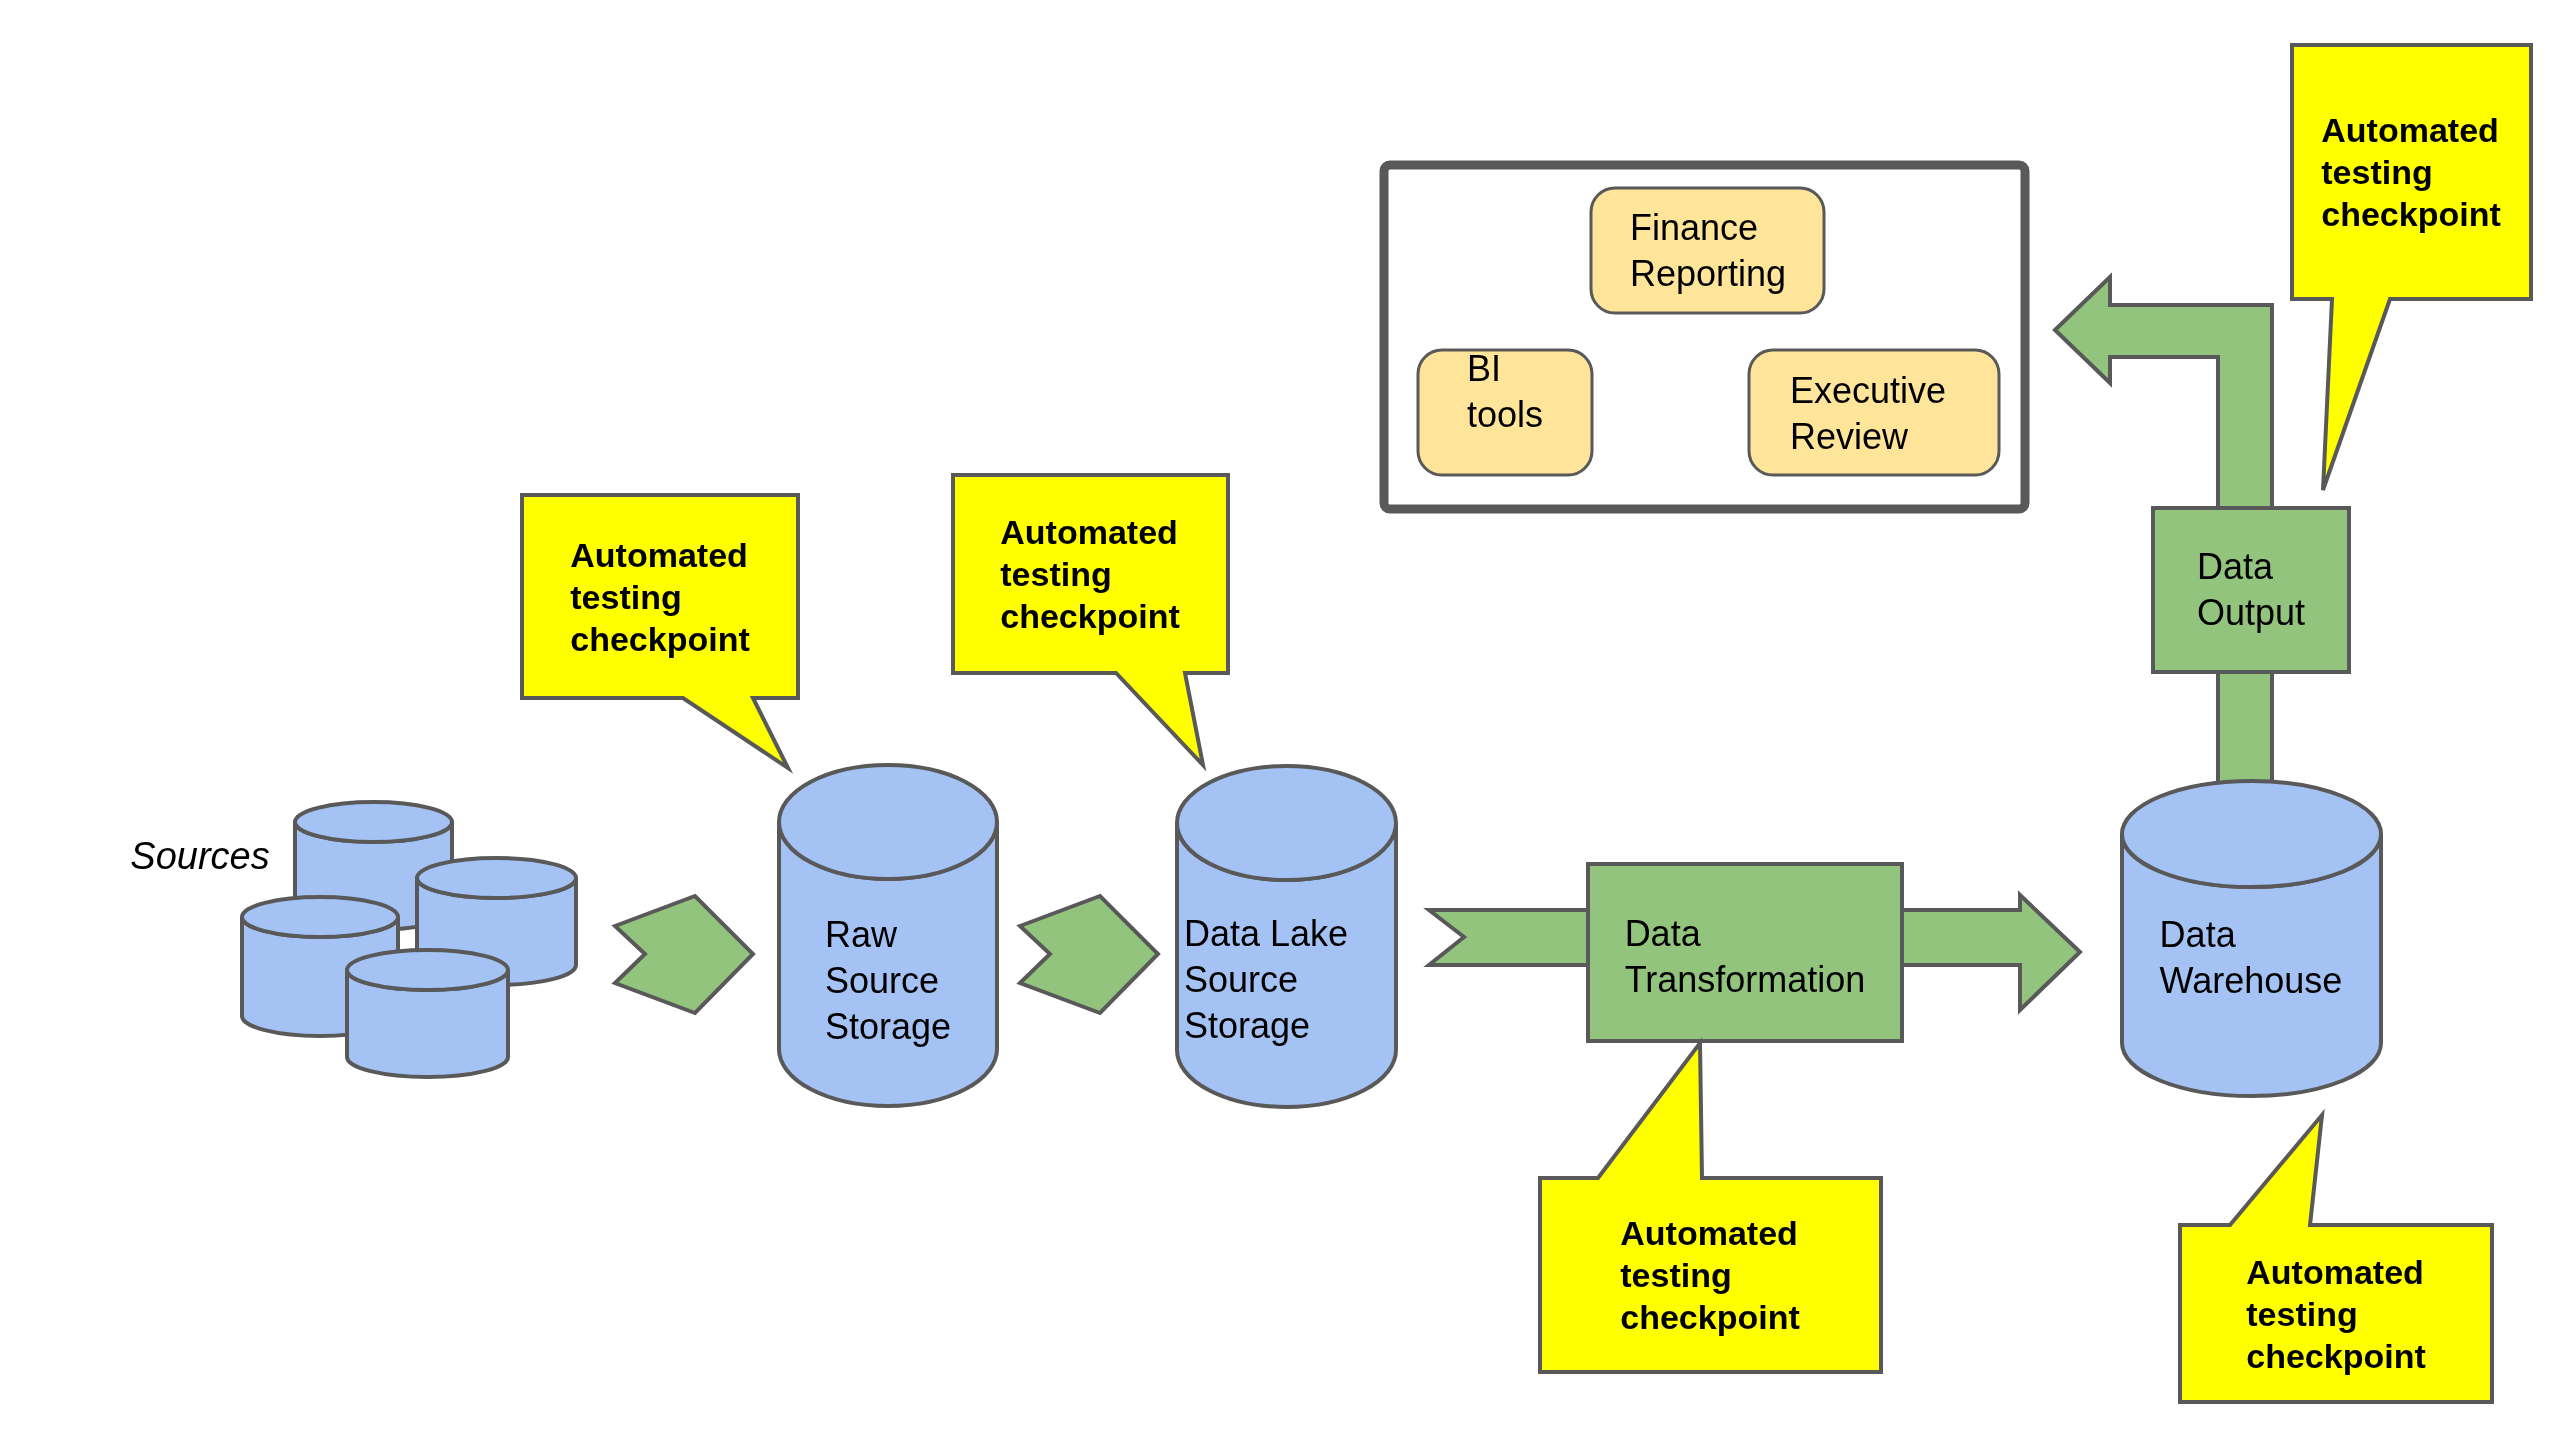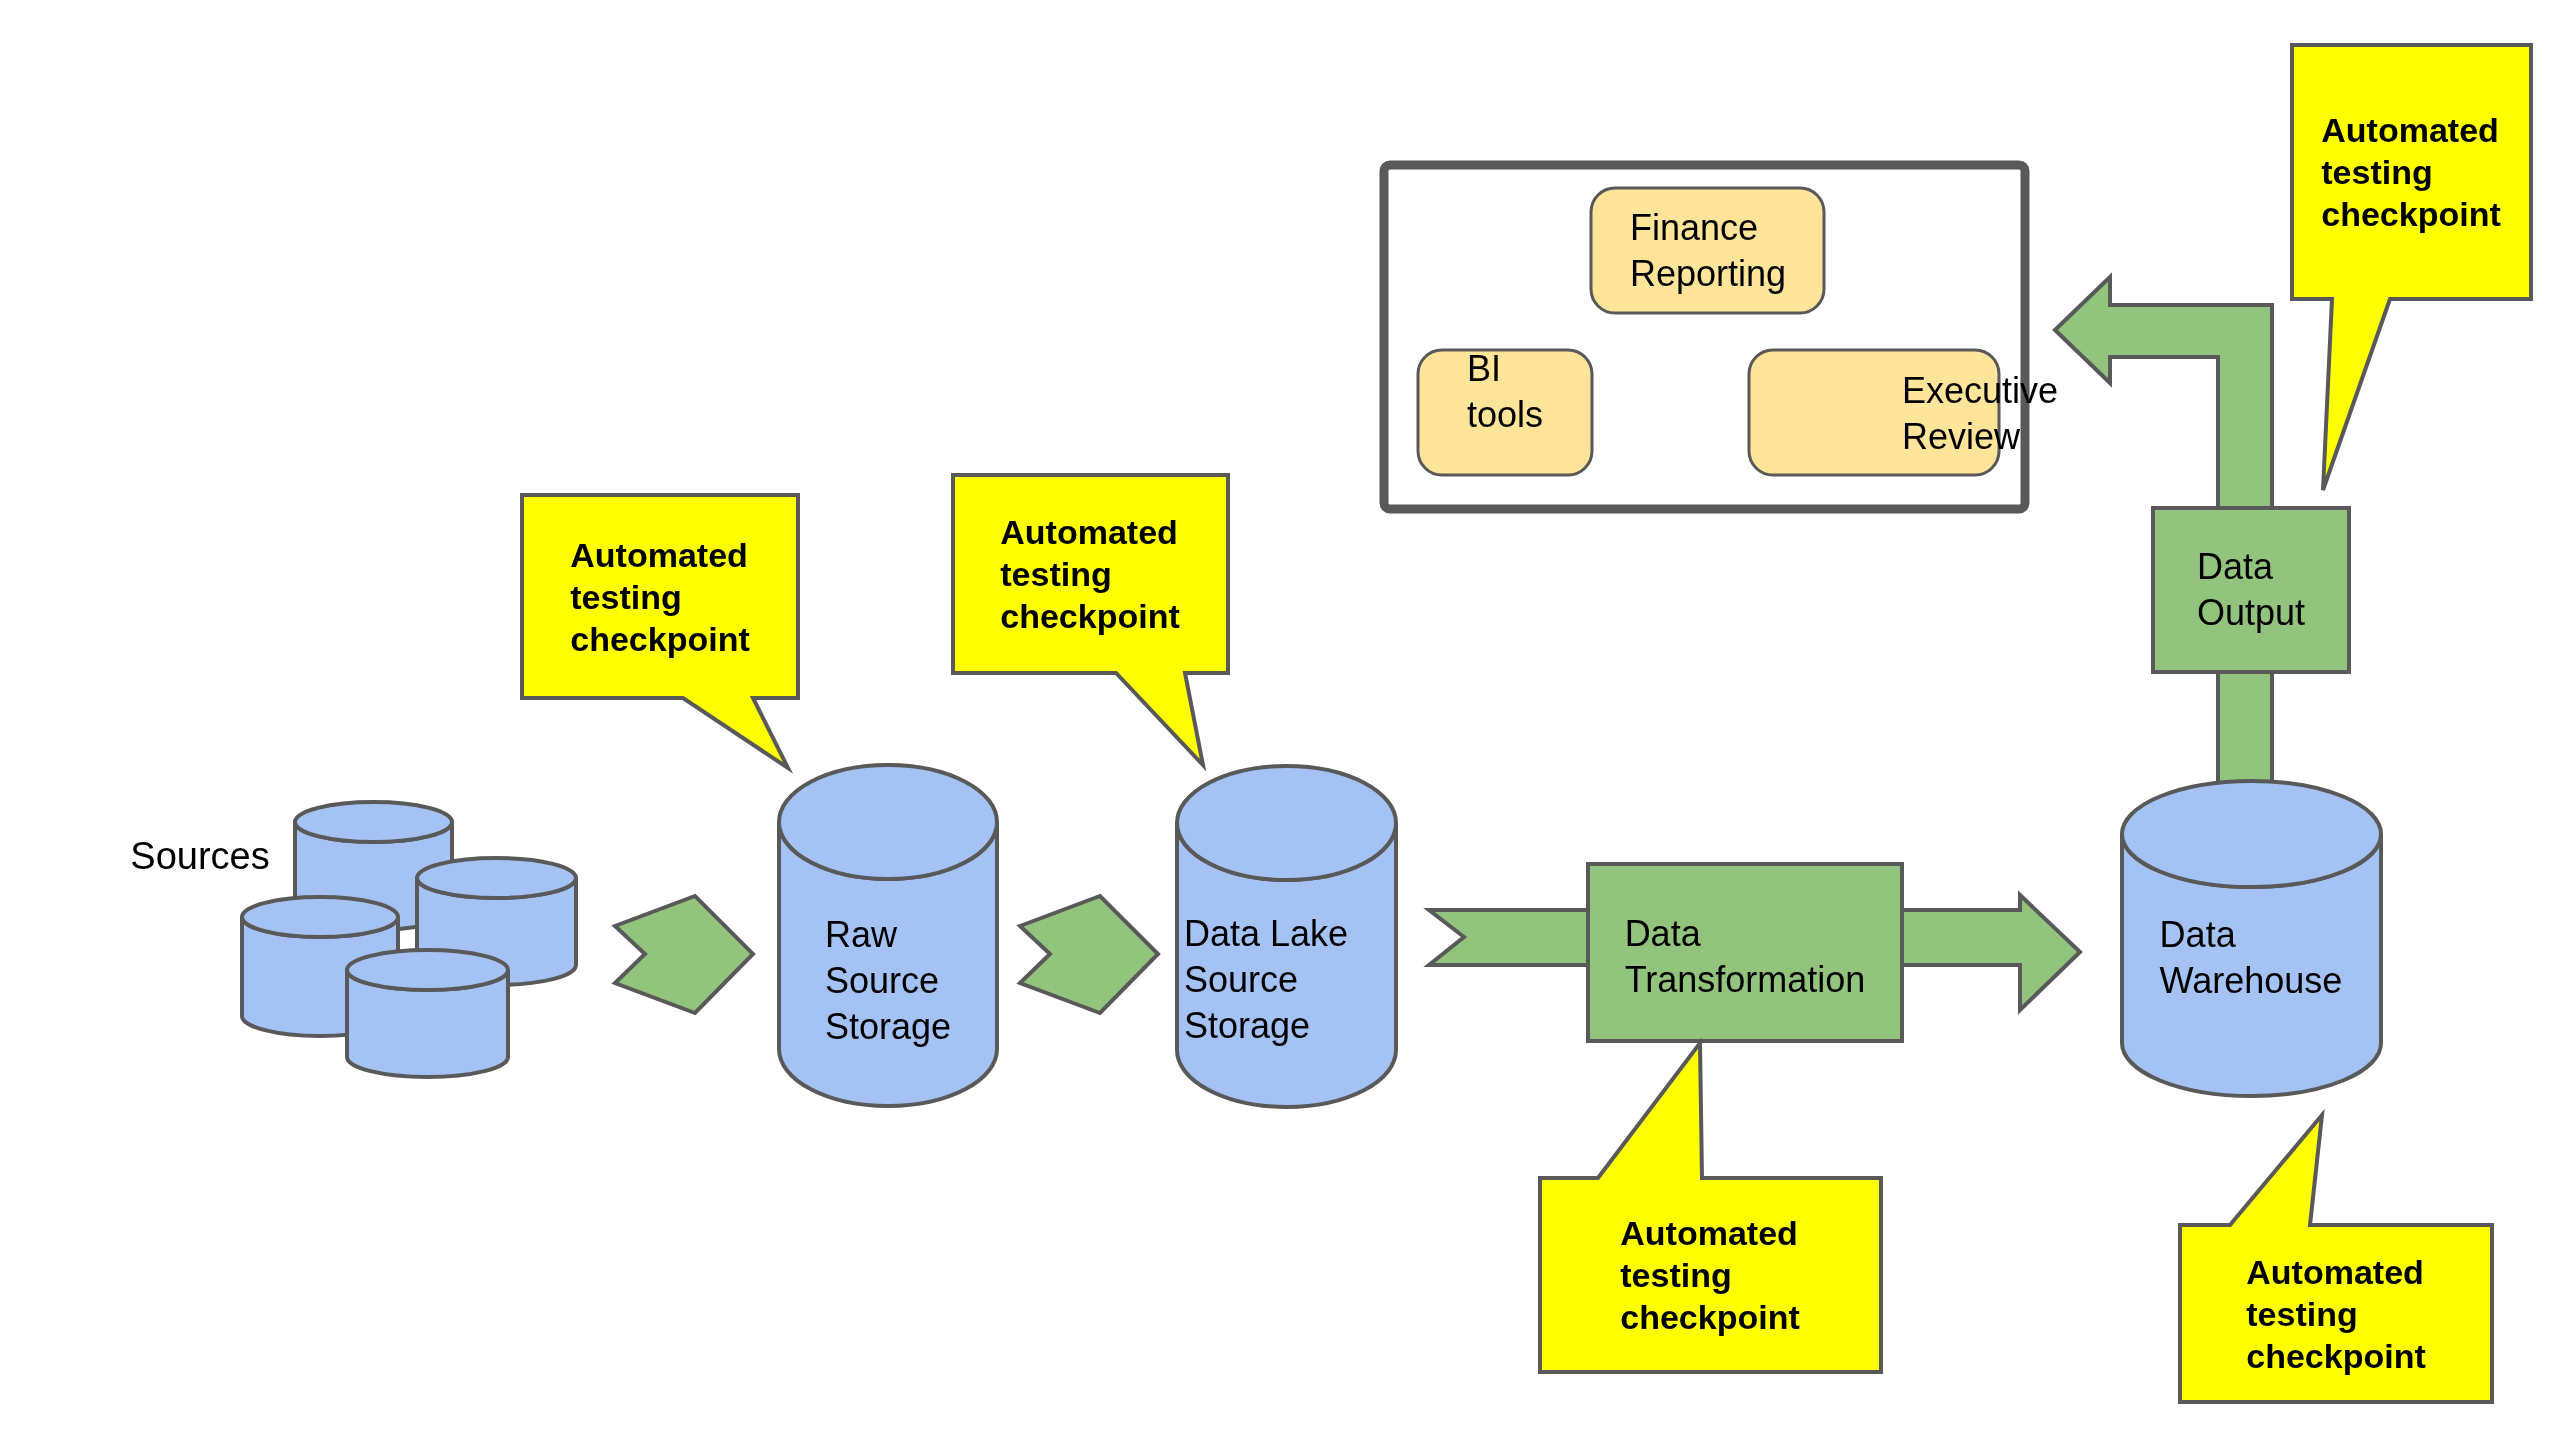--- a/index.html
+++ b/index.html
@@ -23,21 +23,21 @@
   #shape-layer{position:absolute;left:0;top:0;}
   .lbl{
     position:absolute;
     transform:translate(-50%,-50%);
     text-align:left;
     white-space:pre-line;
     color:var(--text-black);
   }
   .node-lbl{font-size:36px;line-height:46px;}
   .callout-lbl{font-size:34px;line-height:42px;font-weight:bold;}
-  .sources-lbl{font-size:38px;line-height:44px;}
+  .sources-lbl{font-size:38px;font-style:italic;line-height:44px;}
   svg .green{fill:var(--process-green);stroke:var(--stroke-gray);stroke-width:4;}
   svg .blue{fill:var(--cylinder-blue);stroke:var(--stroke-gray);stroke-width:4;}
   svg .yellow{fill:var(--callout-yellow);stroke:var(--stroke-gray);stroke-width:4;stroke-linejoin:miter;}
   svg .tan{fill:var(--app-tan);stroke:var(--stroke-gray);stroke-width:3;}
   svg .container{fill:var(--container-white);stroke:var(--stroke-gray);stroke-width:9;}
 </style>
 </head>
 <body>
 
 <div id="canvas">
@@ -102,21 +102,21 @@
 
   <div class="lbl node-lbl" style="left:2251px;top:590px">Data
 Output</div>
 
   <div class="lbl node-lbl" style="left:1708px;top:251px">Finance
 Reporting</div>
 
   <div class="lbl node-lbl" style="left:1505px;top:392px">BI
 tools</div>
 
-  <div class="lbl node-lbl" style="left:1980px;top:414px">Executive
+  <div class="lbl node-lbl" style="left:1868px;top:414px">Executive
 Review</div>
 
   <div class="lbl callout-lbl" style="left:660px;top:597px">Automated
 testing
 checkpoint</div>
 
   <div class="lbl callout-lbl" style="left:1090px;top:574px">Automated
 testing
 checkpoint</div>
 

